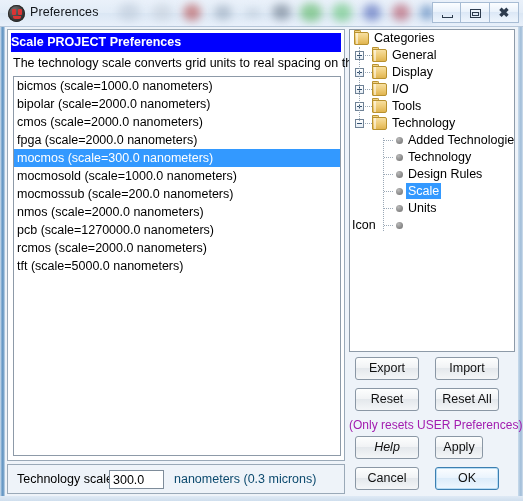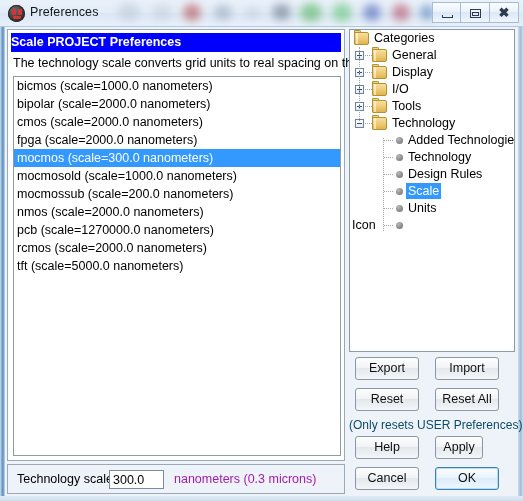--- a/index.html
+++ b/index.html
@@ -229,21 +229,21 @@
     font-size: 12.5px;
     color: #000;
     padding: 0 3px;
     line-height: 17px;
     font-family: "Liberation Sans", sans-serif;
   }
   .scale-units {
     position: absolute;
     left: 166px; top: 7px;
     font-size: 12.5px;
-    color: #a21caf;
+    color: #0c4a6e;
     white-space: nowrap;
   }
 
   
   .tree-panel {
     position: absolute;
     left: 349px; top: 2px;
     width: 166px; height: 323px;
     background: #ffffff;
     border: 1px solid #8d9aa8;
@@ -365,21 +365,21 @@
     border: 1px solid #3c7fb1;
     box-shadow: 0 0 0 1px #b8dcf4 inset;
     background: linear-gradient(to bottom, #fbfdff 0%, #eaf4fd 46%, #dcecfa 50%, #eff7fe 100%);
   }
   .reset-note {
     position: absolute;
     left: 0; top: 61px;
     width: 166px;
     text-align: center;
     font-size: 12px;
-    color: #0c4a6e;
+    color: #a21caf;
     white-space: nowrap;
   }
 </style>
 </head>
 <body>
 
 <div id="app">
 
   <div class="titlebar">
     <div class="glass-blobs">
@@ -493,20 +493,20 @@
         <span class="vline" style="left: 9px; top: 17px; height: 74px;"></span>
         <span class="vline" style="left: 33px; top: 108px; height: 93px;"></span>
       </div>
 
     <div class="btn-panel">
       <div class="btn" style="left:6px;  top:0px;  width:64px;">Export</div>
       <div class="btn" style="left:86px; top:0px;  width:64px;">Import</div>
       <div class="btn" style="left:6px;  top:31px; width:64px;">Reset</div>
       <div class="btn" style="left:86px; top:31px; width:64px;">Reset All</div>
       <div class="reset-note">(Only resets USER Preferences)</div>
-      <div class="btn" style="left:6px;  top:79px; width:64px;">Help</div>
+      <div class="btn" style="left:6px;  top:79px; width:64px;font-style:italic;">Help</div>
       <div class="btn" style="left:86px; top:79px; width:48px;">Apply</div>
       <div class="btn" style="left:6px;  top:110px;width:64px;">Cancel</div>
       <div class="btn default" style="left:86px;top:110px;width:64px;">OK</div>
     </div>
 
   </div>
 </div>
 
 </body></html>

